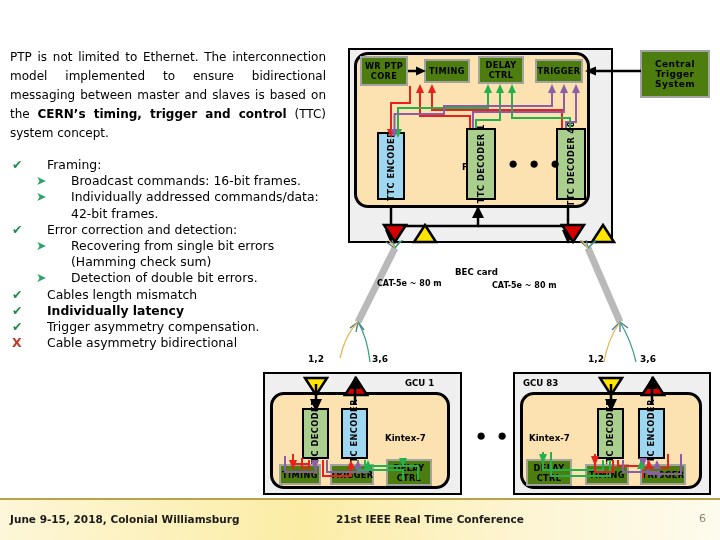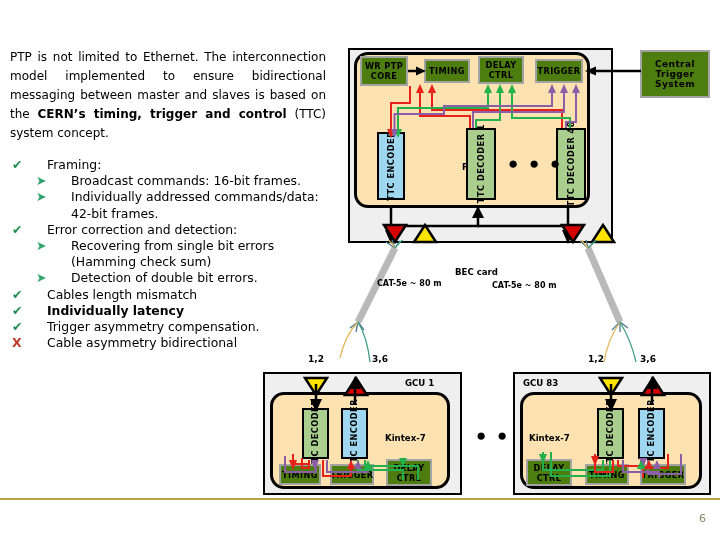--- a/index.html
+++ b/index.html
@@ -364,15 +364,19 @@
         <polygon points="130,96 126,86 134,86" fill="#8b5ea8"></polygon>
         <polygon points="128,88 124,97 132,97" fill="#22b14c"></polygon>
         <polygon points="136,88 132,97 140,97" fill="#e8211a"></polygon>
         <polygon points="144,88 140,97 148,97" fill="#8b5ea8"></polygon>
       </g>
     </svg>
 
   </div>
 
   <div id="footsep"></div>
+  <div id="footerbar">
+    <div class="ftxt" style="left:10px;top:13px;">June 9-15, 2018, Colonial Williamsburg</div>
+    <div class="ftxt" style="left:336px;top:13px;">21st IEEE Real Time Conference</div>
+  </div>
   <div id="pagenum">6</div>
 
 </div>
 
 </body></html>

